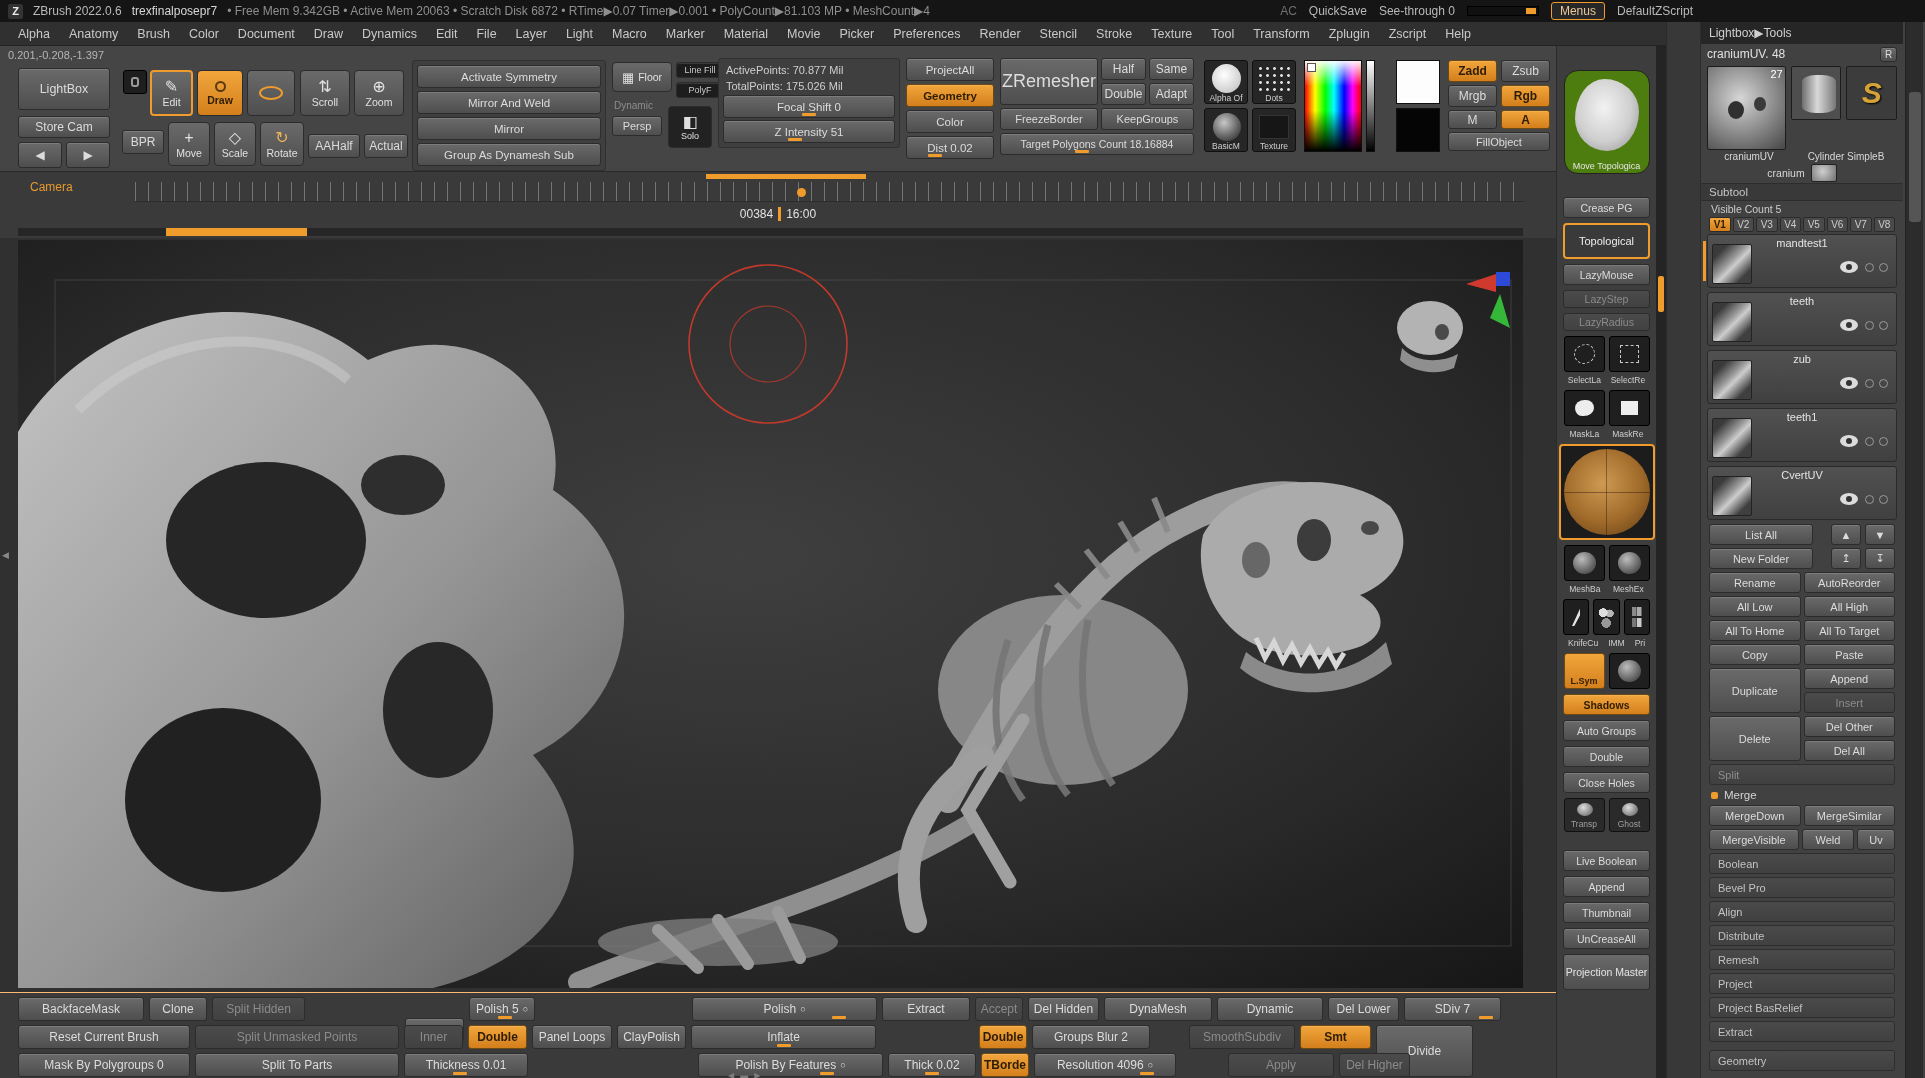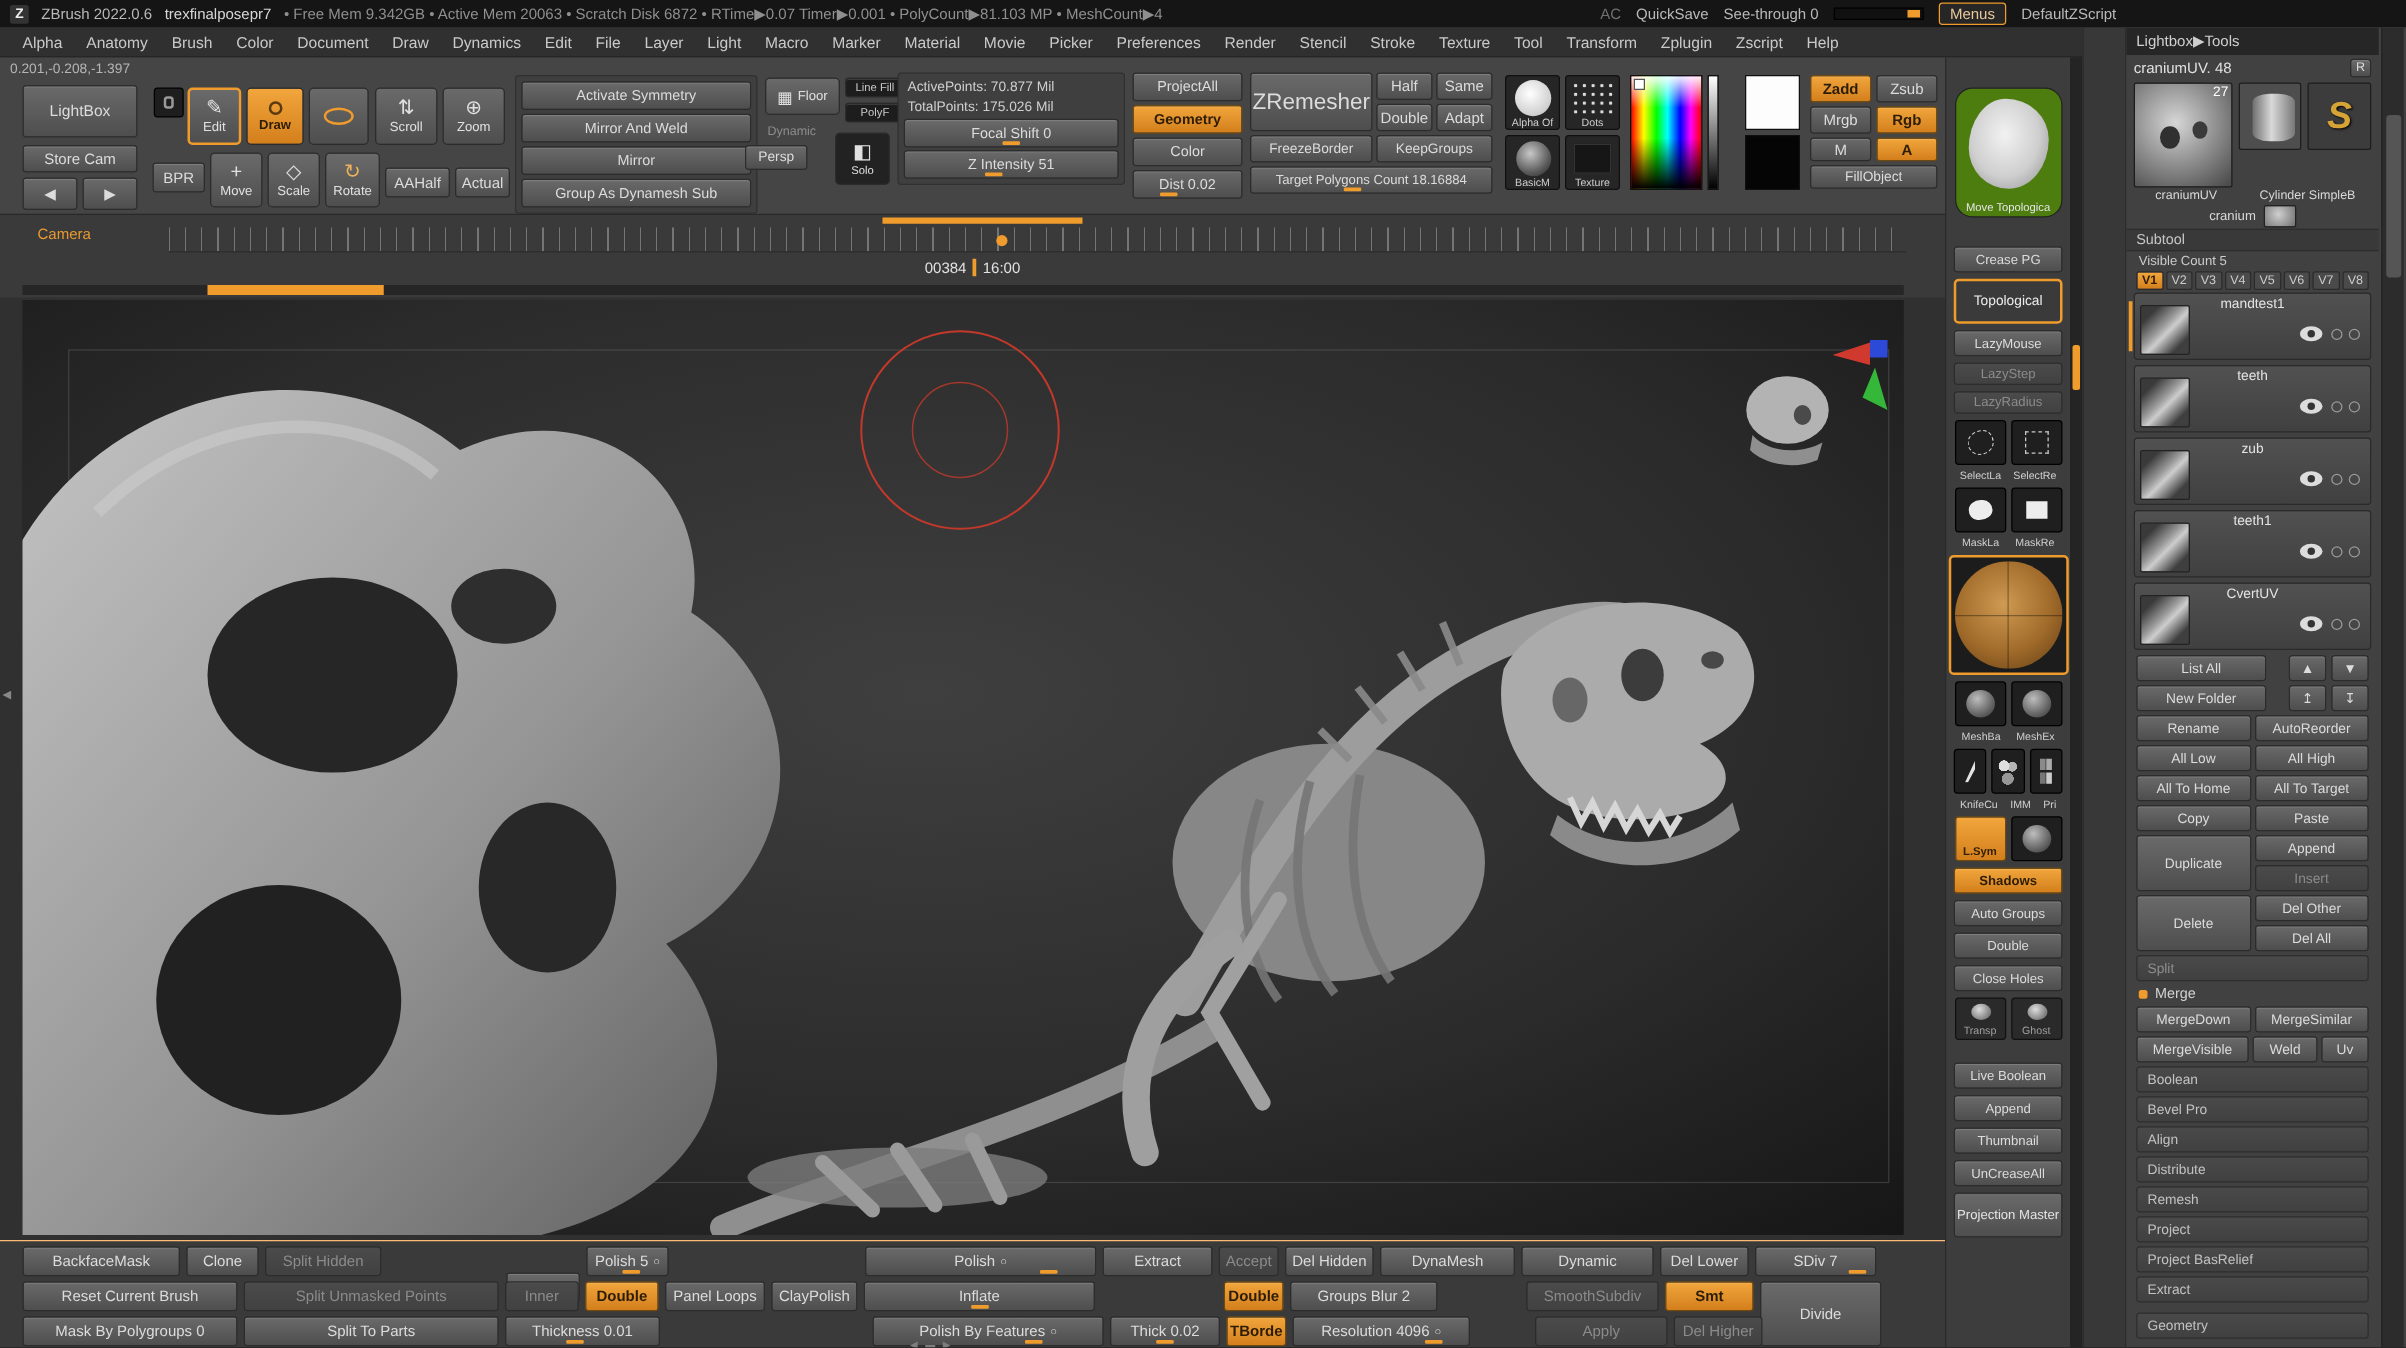--- a/index.html
+++ b/index.html
@@ -251,21 +251,21 @@
       <div class="btn">Group As Dynamesh Sub</div>
     </div>
 
     <div class="tool-ic" style="left:612px;top:16px;width:60px;height:30px;flex-direction:row;gap:4px;">
       <span class="g" style="font-size:13px;">▦</span>
       <span>Floor</span>
     </div>
     <div class="btn dark abs" style="left:676px;top:16px;width:48px;height:16px;font-size:9px;">Line Fill</div>
     <div class="btn dark abs" style="left:676px;top:36px;width:48px;height:16px;font-size:9px;">PolyF</div>
     <div class="sm-dim abs" style="left:612px;top:54px;">Dynamic</div>
-    <div class="btn abs" style="left:596px;top:70px;width:50px;height:20px;font-size:11px;">Persp</div>
+    <div class="btn abs" style="left:612px;top:70px;width:50px;height:20px;font-size:11px;">Persp</div>
     <div class="tool-ic" style="left:668px;top:60px;width:44px;height:42px;background:#222;">
       <span class="g">◧</span>
       <span style="font-size:9px;">Solo</span>
     </div>
 
     <div class="grp" style="left:718px;top:12px;width:182px;gap:2px;">
       <div class="ptxt">ActivePoints: 70.877 Mil</div>
       <div class="ptxt">TotalPoints: 175.026 Mil</div>
       <div class="btn slider" style="--tk:50%;">Focal Shift 0</div>
       <div class="btn slider" style="--tk:42%;">Z Intensity 51</div>
@@ -422,21 +422,21 @@
     <div class="brow">
       <div class="btn" style="width:172px;">Reset Current Brush</div>
       <div class="btn dim" style="width:204px;">Split Unmasked Points</div>
       <div class="btn dim" style="width:59px;">Inner</div>
       <div class="btn orange" style="width:59px;">Double</div>
       <div class="btn" style="width:80px;">Panel Loops</div>
       <div class="btn" style="width:69px;">ClayPolish</div>
       <div class="btn slider" style="width:185px;--tk:50%;">Inflate</div>
       <div class="btn orange" style="width:48px;margin-left:98px;">Double</div>
       <div class="btn" style="width:118px;">Groups Blur 2</div>
-      <div class="btn dim" style="width:106px;margin-left:66px;text-align:center;">SmoothSubdiv</div>
+      <div class="btn dim" style="width:106px;margin-left:34px;text-align:center;">SmoothSubdiv</div>
       <div class="btn orange" style="width:71px;">Smt</div>
       <div class="btn" style="width:97px;height:52px;">Divide</div>
     </div>
     <div class="brow">
       <div class="btn" style="width:172px;">Mask By Polygroups 0</div>
       <div class="btn" style="width:204px;">Split To Parts</div>
       <div class="btn slider" style="width:124px;--tk:45%;">Thickness 0.01</div>
       <div class="btn slider" style="width:185px;--tk:70%;margin-left:165px;">
           <span>Polish By Features</span>
           <span class="ringg">○</span>

